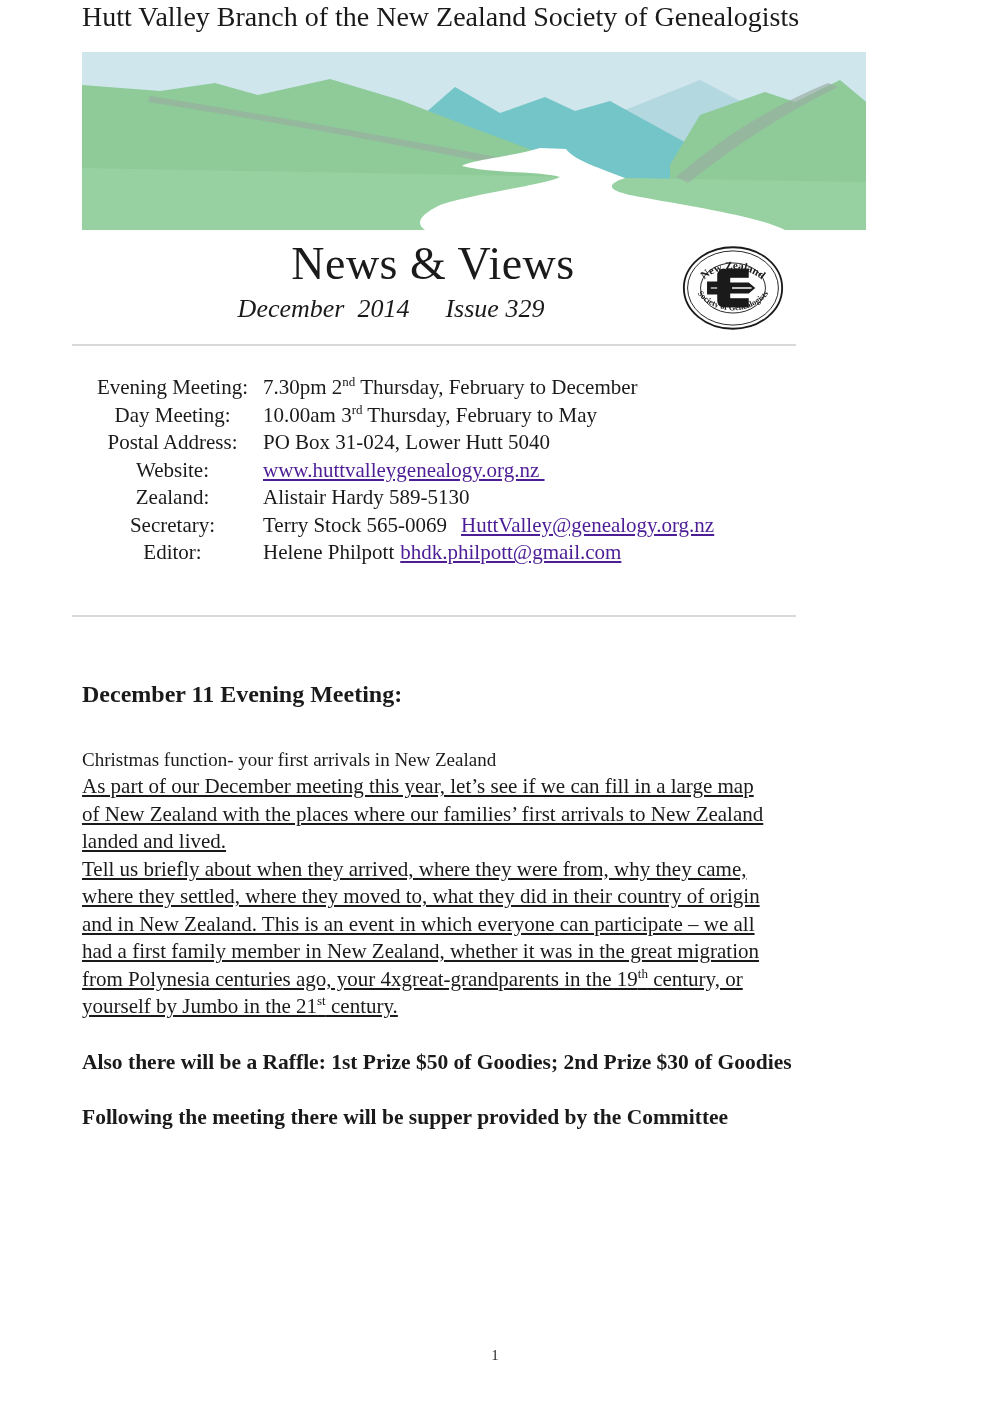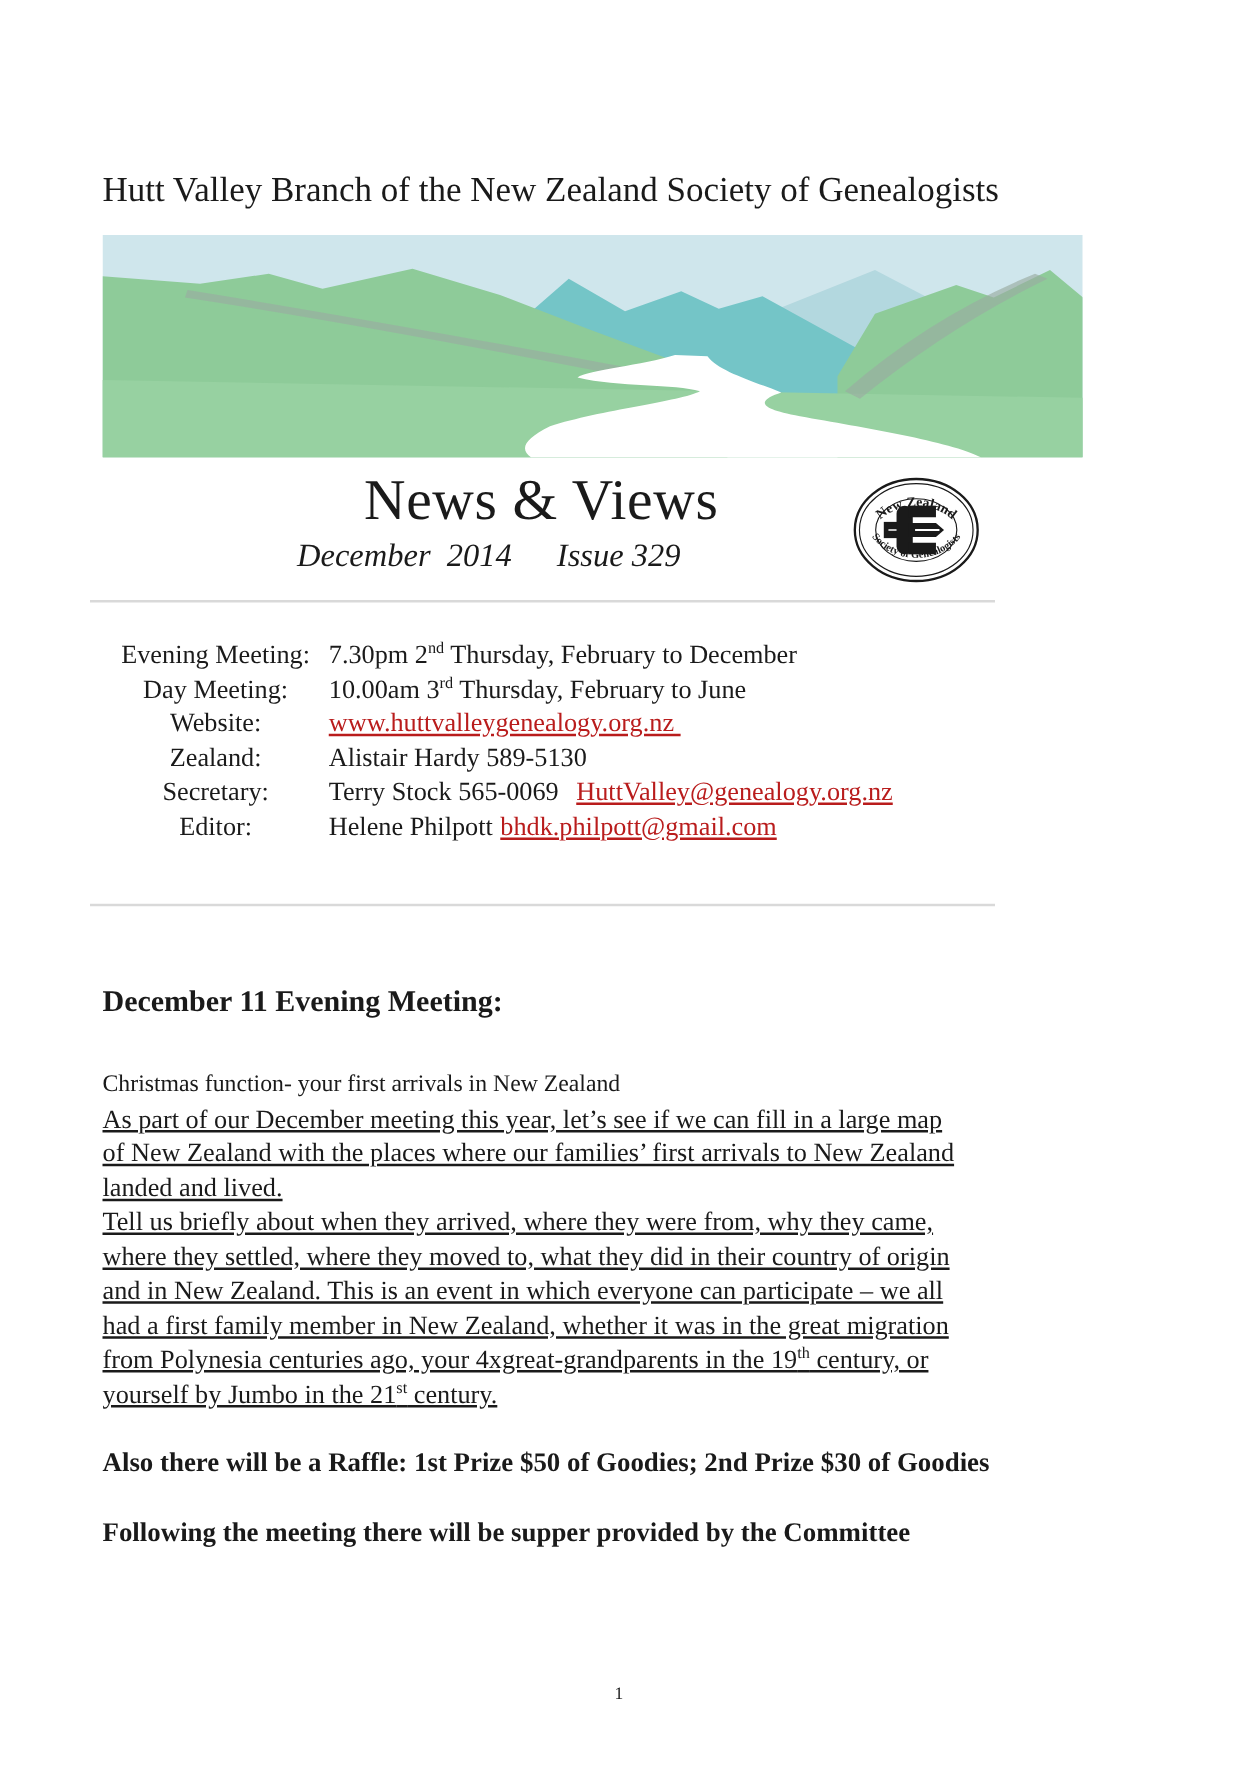--- a/index.html
+++ b/index.html
@@ -5,21 +5,20 @@
   * { box-sizing: border-box; }
   html,body { margin:0; padding:0; background:#ffffff; }
   .page {
     position: relative;
     width: 866px;
     height: 1415px;
     background: #ffffff;
     font-family: "Liberation Serif", serif;
     color: #1a1a1a;
     overflow: hidden;
-    padding-top: 136px;
   }
   .doc-title {
     font-size: 28px;
     line-height: 34px;
     font-weight: normal;
     margin: 0 0 0 82px;
   }
   .banner {
     margin: 18px 0 0 82px;
     width: 826px;
@@ -61,21 +60,21 @@
   .details {
     margin: 28px 0 0 82px;
     font-size: 21px;
     line-height: 27.5px;
   }
   .detail-row { display: flex; }
   .detail-label { width: 181px; flex: 0 0 181px; text-align: center; }
   .detail-value { flex: 1; }
   sup.ord { font-size: 13px; line-height: 0; vertical-align: super; }
   a.link {
-    color: #b91c1c;
+    color: #4c1d95;
     text-decoration: underline;
     white-space: pre;
     cursor: pointer;
   }
   .gap-link { margin-left: 14px; }
   .sm-gap-link { margin-left: 6px; }
   .meeting-heading {
     font-size: 24px;
     line-height: 30px;
     font-weight: bold;
@@ -165,21 +164,25 @@
 
   <hr class="rule">
 
   <div class="details">
     <div class="detail-row">
       <span class="detail-label">Evening Meeting:</span>
       <span class="detail-value"><span>7.30pm 2</span><sup class="ord">nd</sup><span> Thursday, February to December</span></span>
     </div>
     <div class="detail-row">
       <span class="detail-label">Day Meeting:</span>
-      <span class="detail-value"><span>10.00am 3</span><sup class="ord">rd</sup><span> Thursday, February to June</span></span>
+      <span class="detail-value"><span>10.00am 3</span><sup class="ord">rd</sup><span> Thursday, February to May</span></span>
+    </div>
+    <div class="detail-row">
+      <span class="detail-label">Postal Address:</span>
+      <span class="detail-value">PO Box 31-024, Lower Hutt 5040</span>
     </div>
     <div class="detail-row">
       <span class="detail-label">Website:</span>
       <span class="detail-value"><a class="link">www.huttvalleygenealogy.org.nz </a></span>
     </div>
     <div class="detail-row">
       <span class="detail-label">Zealand:</span>
       <span class="detail-value">Alistair Hardy 589-5130</span>
     </div>
     <div class="detail-row">

